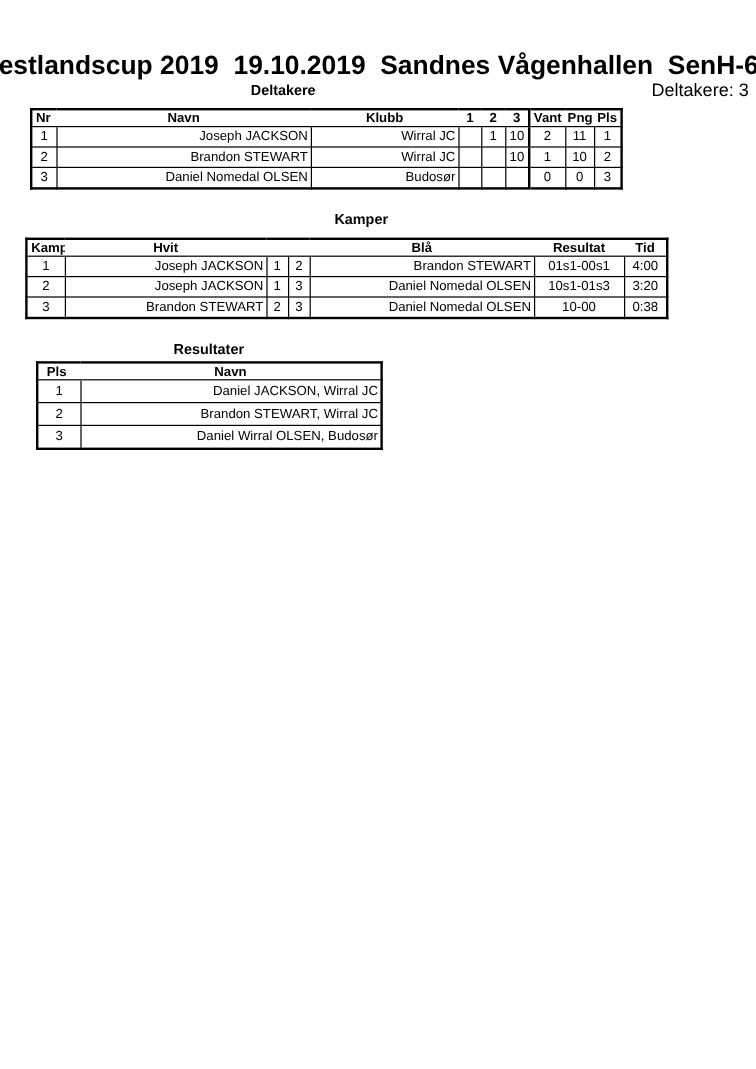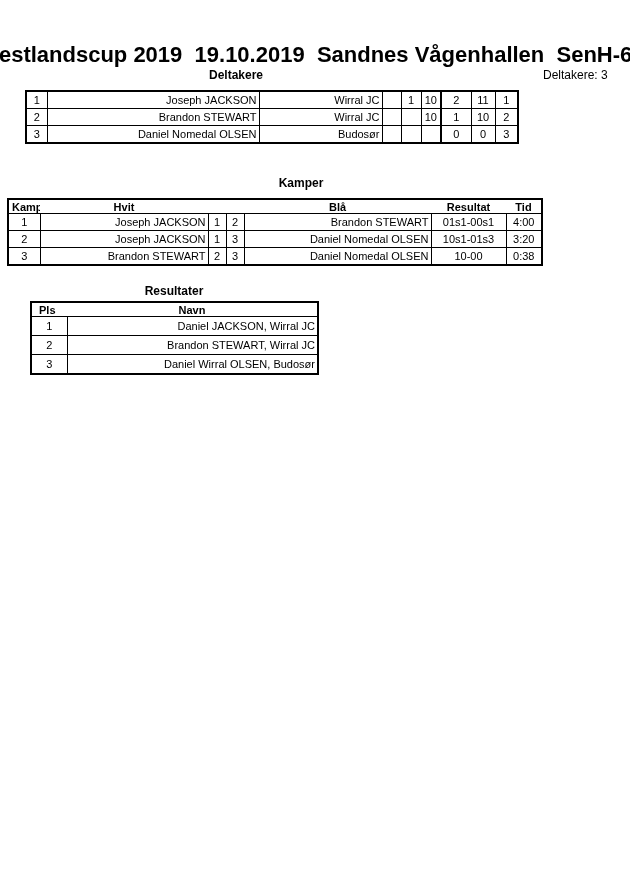--- a/index.html
+++ b/index.html
@@ -19,21 +19,21 @@
   }
   .section-label {
     position:absolute; transform:translateX(-50%);
     font-size:12px; font-weight:bold; white-space:nowrap; line-height:14px;
   }
   .lbl-deltakere { left:236px; top:68px; }
   .lbl-kamper    { left:278px; top:176px;padding-left:46px; }
   .lbl-resultater{ left:174px; top:284px; }
   .participants-note {
     position:absolute; left:543px; top:70px;
-    font-size:12px; line-height:11px; white-space:nowrap;
+    font-size:15px; line-height:11px; white-space:nowrap;
   }
 
   table.tbl {
     position:absolute;
     border-collapse:collapse;
     table-layout:fixed;
     border:2px solid #000;
     background:#fff;
   }
   .tbl th {
@@ -44,21 +44,21 @@
     overflow:hidden; white-space:nowrap;
   }
   .tbl td {
     font-size:11px;
     height:16px; padding:0 2px;
     vertical-align:middle; text-align:center;
     border:1px solid #000;
     overflow:hidden; white-space:nowrap;
   }
   .t-deltakere { left:25px; top:90px;  width:492px; }
-  .t-kamper    { left:7px; top:198px; width:534px;padding-left:36px; }
+  .t-kamper    { left:21px; top:198px; width:534px;padding-left:36px; }
   .t-resultater{ left:30px; top:301px; width:287px; }
   .t-resultater td { height:18px; }
 
   th.h-left { text-align:left; padding-left:3px; }
   th.thickL, td.thickL { border-left:2px solid #000; }
   td.c-left { text-align:right; padding-left:6px; }
   th.h-pls  { text-align:left; padding-left:7px; }
 </style>
 </head>
 <body>
@@ -76,20 +76,31 @@
         <col style="width:212px">
         <col style="width:123px">
       <col style="width:19px">
         <col style="width:20px">
         <col style="width:20px">
       <col style="width:30px">
         <col style="width:24px">
         <col style="width:23px">
     </colgroup>
     <tbody>
+        <tr>
+      <th class="h-left">Nr</th>
+      <th>Navn</th>
+      <th>Klubb</th>
+      <th>1</th>
+      <th>2</th>
+      <th>3</th>
+      <th class="thickL">Vant</th>
+      <th>Png</th>
+      <th>Pls</th>
+    </tr>
     <tr>
       <td>1</td>
       <td class="c-left">Joseph JACKSON</td>
       <td class="c-left">Wirral JC</td>
       <td></td>
       <td>1</td>
       <td>10</td>
       <td class="thickL">2</td>
       <td>11</td>
       <td>1</td>

